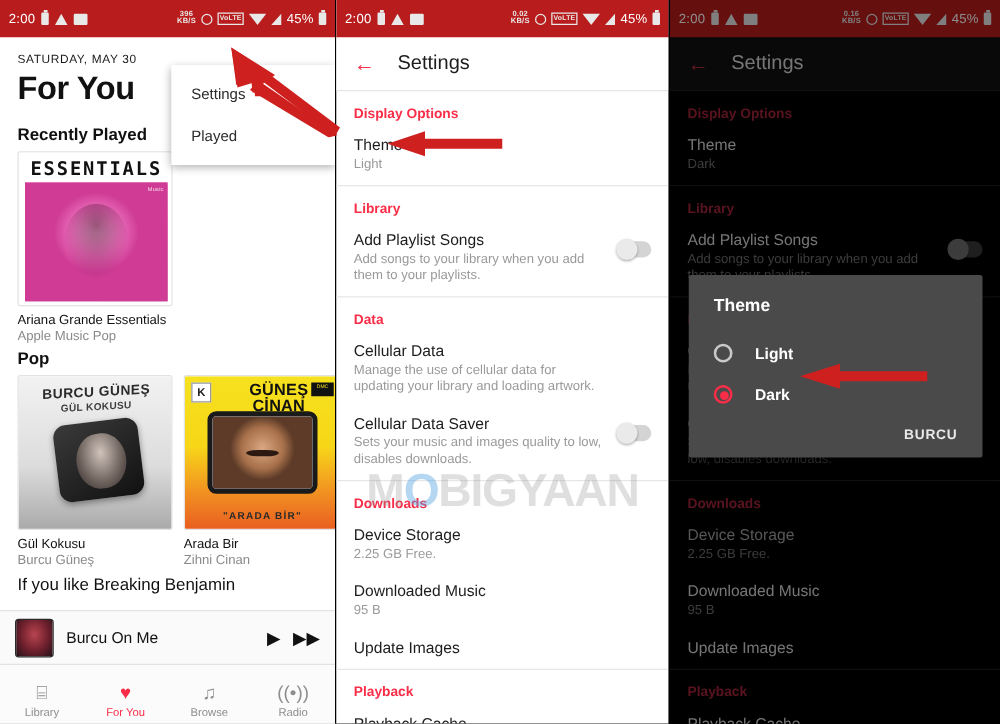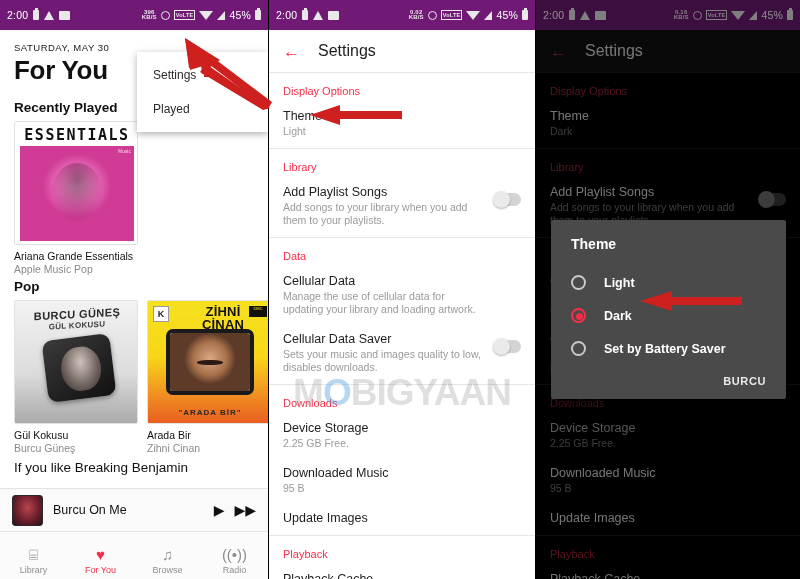--- a/index.html
+++ b/index.html
@@ -12,21 +12,21 @@
   .stage { position: relative; width: 800px; height: 579px; display: flex; background:#000; }
 
   
   .panel { position: relative; height: 579px; overflow: hidden; }
   .p1 { width: 268px; background: #ffffff; }
   .p2 { width: 267px; background: #ffffff; border-left: 1px solid #000; }
   .p3 { width: 265px; background: #000000; border-left: 1px solid #000; }
 
   
   .statusbar {
-    height: 21px; background: #701a75; color: #fff;
+    height: 21px; background: #b91c1c; color: #fff;
     display: flex; align-items: center; justify-content: space-between;
     padding: 15px 7px; font-size: 10.5px; letter-spacing: .2px; gap: 32px;
   }
   .sb-left { display: flex; align-items: center; gap: 5px; }
   .sb-right { display: flex; align-items: center; gap: 4px; }
   .sb-time { font-size: 10.5px; font-weight: 400; }
   .ic { display:inline-block; }
   .ic-batt-small { width:6px; height:10px; background:#e8e8e8; border-radius:1px; position:relative; }
   .ic-batt-small:before{content:"";position:absolute;top:-2px;left:1.5px;width:3px;height:2px;background:#e8e8e8;}
   .ic-warn { width:0;height:0;border-left:5px solid transparent;border-right:5px solid transparent;border-bottom:9px solid #e8e8e8;}
@@ -118,21 +118,21 @@
 
   
   .appbar{height:42px;display:flex;align-items:center;gap:18px;padding:0 14px;}
   .appbar .back{font-size:17px;line-height:17px;}
   .appbar .ttl{font-size:16px;}
   .p2 .appbar{background:#fff;} .p2 .back{color:#fa2d48;} .p2 .ttl{color:#1d1d1d;}
   .p3 .appbar{background:#121212;} .p3 .back{color:#a8293c;} .p3 .ttl{color:#d8d8d8;}
   .divider{height:1px;}
   .p2 .divider{background:#e6e6e6;} .p3 .divider{background:#1e1e1e;}
 
-  .grp{font-size:11px;font-weight:normal;padding:12px 14px 6px;}
+  .grp{font-size:11px;font-weight:bold;padding:12px 14px 6px;}
   .p2 .grp{color:#fa2d48;} .p3 .grp{color:#a02438;}
   .row{padding:6px 14px 10px; position:relative;}
   .row-t{font-size:12.5px;}
   .row-s{font-size:10.5px;line-height:13px;margin-top:2px;padding-right:40px;}
   .p2 .row-t{color:#1d1d1d;} .p2 .row-s{color:#9a9a9a;}
   .p3 .row-t{color:#d6d6d6;} .p3 .row-s{color:#6f6f6f;}
   .p3 .row-t.dim{color:#9f9f9f;}
   .toggle{position:absolute;right:14px;top:14px;width:27px;height:13px;border-radius:7px;background:#d4d4d4;}
   .toggle:before{content:"";position:absolute;left:-1px;top:-2px;width:17px;height:17px;border-radius:50%;background:#eaeaea;box-shadow:0 1px 2px rgba(0,0,0,.3);}
   .p3 .toggle{background:#3a3a3a;} .p3 .toggle:before{background:#6d6d6d;}
@@ -224,21 +224,21 @@
           <div class="art-title">Gül Kokusu</div>
           <div class="art-sub">Burcu Güneş</div>
         </div>
 
         <div class="tile">
           <div class="art">
             <div class="arada">
               <div class="a-k">K</div>
               <div class="a-stamp">DMC</div>
               <div class="a-name">
-                <span>ZİHNİ</span><br>
+                <span>GÜNEŞ</span><br>
                 <span>CİNAN</span>
               </div>
               <div class="a-frame">
                 <div class="a-face"></div>
               </div>
               <div class="a-cap">"ARADA BİR"</div>
             </div>
           </div>
           <div class="art-title">Arada Bir</div>
           <div class="art-sub">Zihni Cinan</div>
@@ -447,24 +447,20 @@
       <div class="dlg-title">Theme</div>
 
       <div class="radio-row">
         <span class="radio"></span>
         <span class="radio-lbl">Light</span>
       </div>
       <div class="radio-row">
         <span class="radio on"></span>
         <span class="radio-lbl">Dark</span>
       </div>
-      <div class="radio-row">
-        <span class="radio"></span>
-        <span class="radio-lbl">Set by Battery Saver</span>
-      </div>
 
       <div class="dlg-actions">
         <span class="dlg-cancel">BURCU</span>
       </div>
     </div>
   </div>
 
   <div class="arrow" style="left:182px;top:30px;">
     <svg width="90" height="80" viewBox="0 0 90 80">
       <g fill="#cf2020">

